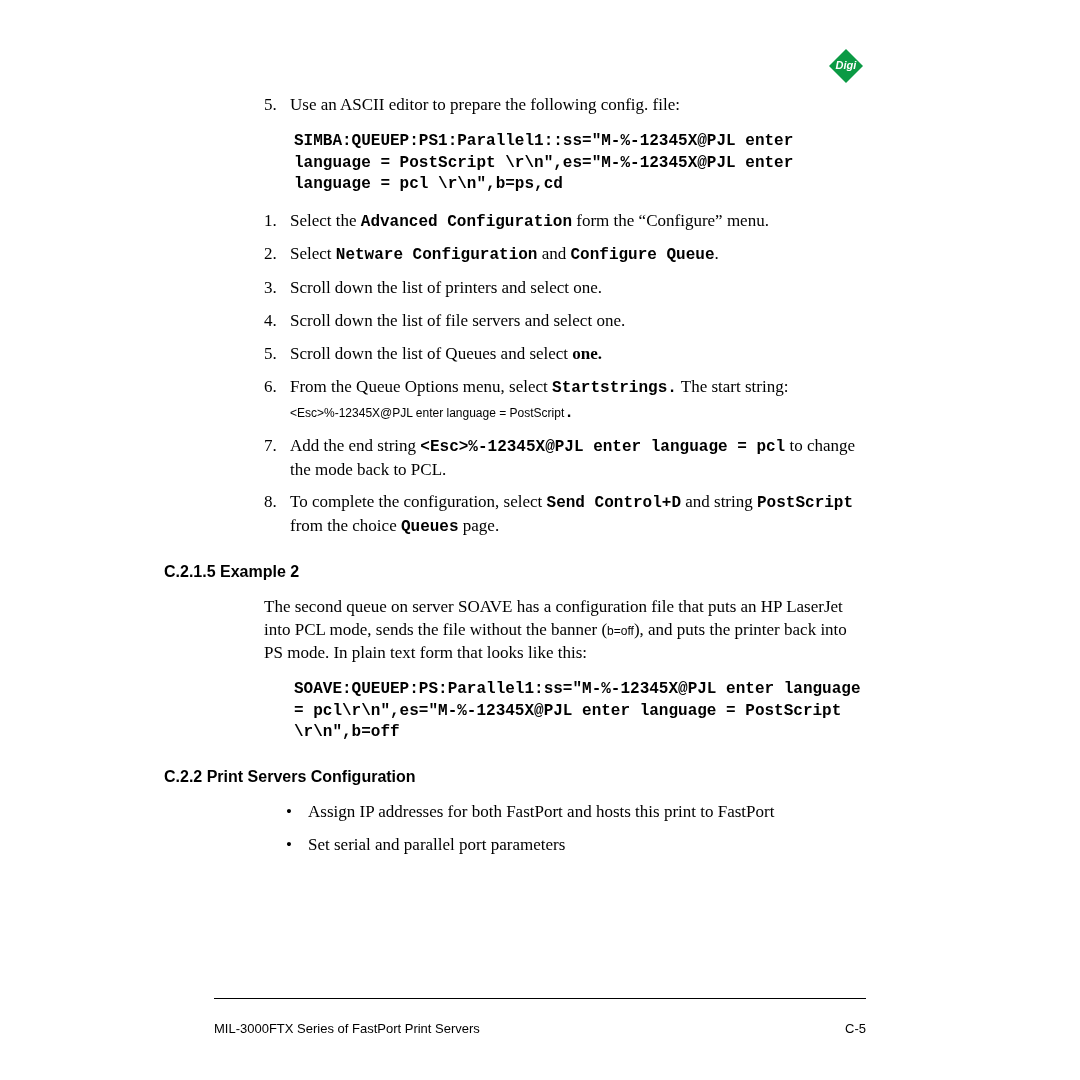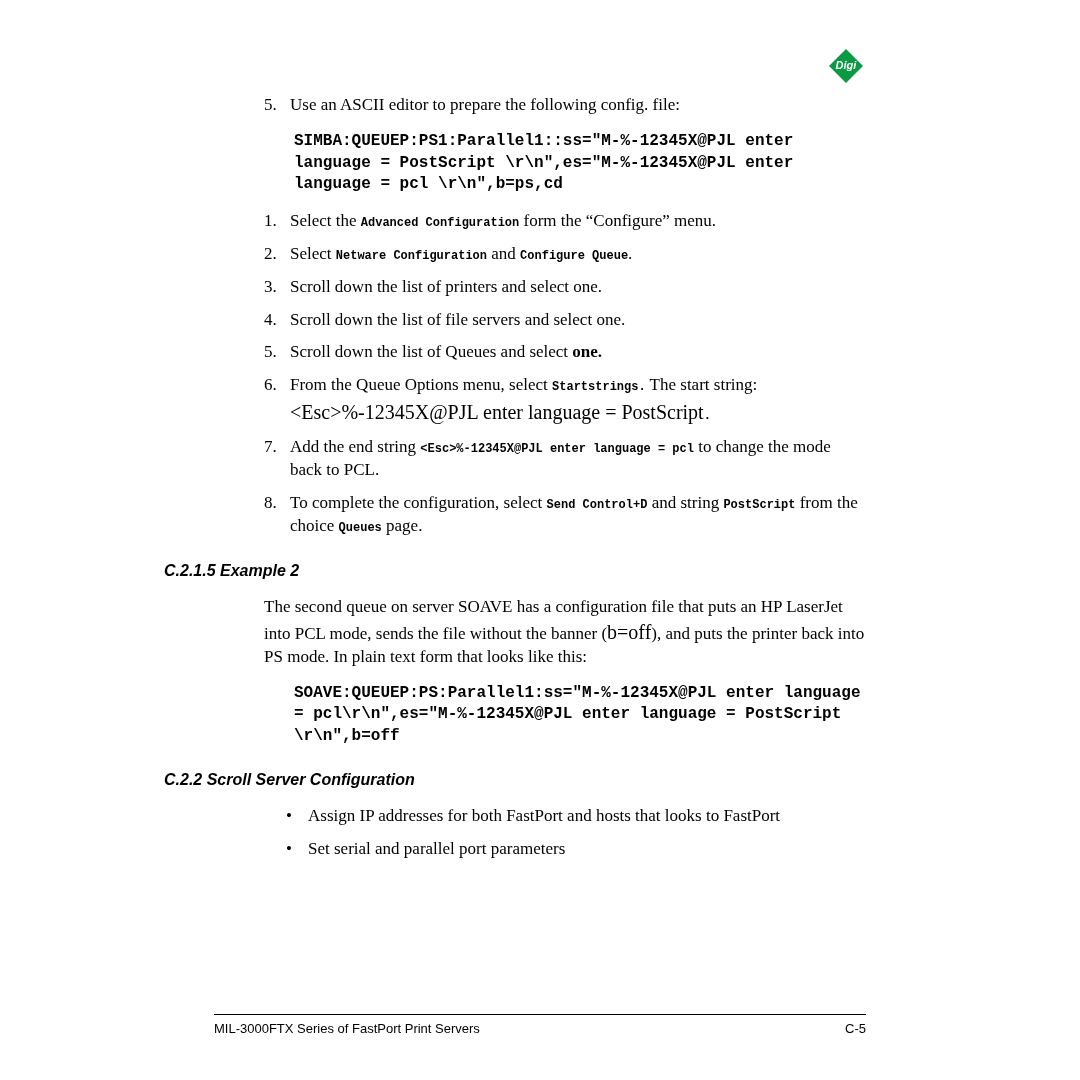--- a/index.html
+++ b/index.html
@@ -40,44 +40,43 @@
     line-height: 1.35;
     margin: 14px 0 14px 30px;
     white-space: pre-wrap;
   }
   .para { margin: 8px 0 14px 0; }
   .ol-list { margin-left: 0; margin-bottom: 10px; }
   .ol-list .ol-item { margin-bottom: 10px; }
   .mono-bold {
     font-family: "Courier New", Courier, monospace;
     font-weight: bold;
-    font-size: 12px;
+    font-size: 16px;
   }
   .mono {
-    font-family: Liberation Serif, serif;
-    font-size: 20px;
+    font-family: Liberation Sans, sans-serif;
+    font-size: 12px;
   }
   .bold-serif { font-weight: bold; }
   .section-head {
     font-family: Arial, Helvetica, sans-serif;
     font-weight: bold;
     font-size: 16px;
     margin: 22px 0 14px -50px;
-    font-style: italic;
   }
   .bullets { margin-left: 22px; margin-top: 8px; }
   .bullet-item { display: flex; margin-bottom: 10px; }
   .bullet-dot { width: 22px; flex-shrink: 0; }
   .footer {
     position: absolute;
     left: 214px;
     right: 214px;
     bottom: 44px;
     border-top: 1px solid #000;
-    padding-top: 6px;
+    padding-top: 22px;
     font-family: Arial, Helvetica, sans-serif;
     font-size: 13px;
     display: flex;
     justify-content: space-between;
   }
   .main-text-block { margin-left: 50px; }
   .sub-line { display: block; margin-top: 2px; }
 </style>
 </head>
 <body>
@@ -138,28 +137,28 @@
 
   <div class="section-head">C.2.1.5 Example 2</div>
 
   <div class="main-text-block">
     <div class="para" id="ex2-para"><span>The second queue on server SOAVE has a configuration file that puts an HP LaserJet into PCL mode, sends the file without the banner (</span><span class="mono">b=off</span><span>), and puts the printer back into PS mode. In plain text form that looks like this:</span></div>
 
     <div class="code-block">SOAVE:QUEUEP:PS:Parallel1:ss="M-%-12345X@PJL enter language = pcl\r\n",es="M-%-12345X@PJL enter language = PostScript \r\n",b=off</div>
 
   </div>
 
-  <div class="section-head">C.2.2 Scroll Server Configuration</div>
+  <div class="section-head">C.2.2 Print Servers Configuration</div>
 
   <div class="main-text-block">
 
     <div class="bullets" id="bullets">
         <div class="bullet-item">
           <div class="bullet-dot">•</div>
-          <div>Assign IP addresses for both FastPort and hosts that looks to FastPort</div>
+          <div>Assign IP addresses for both FastPort and hosts this print to FastPort</div>
         </div>
         <div class="bullet-item">
           <div class="bullet-dot">•</div>
           <div>Set serial and parallel port parameters</div>
         </div>
       </div>
   </div>
 
 </div>
 

